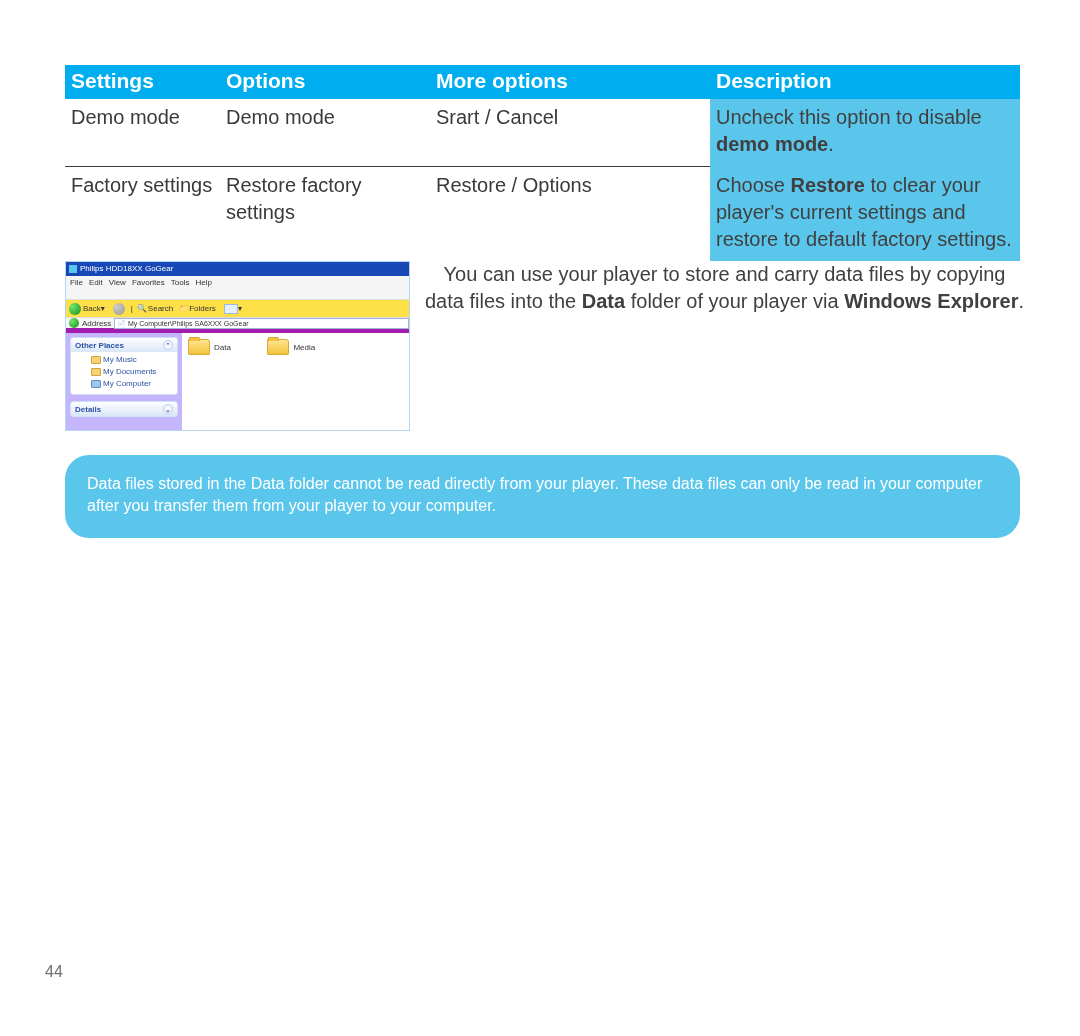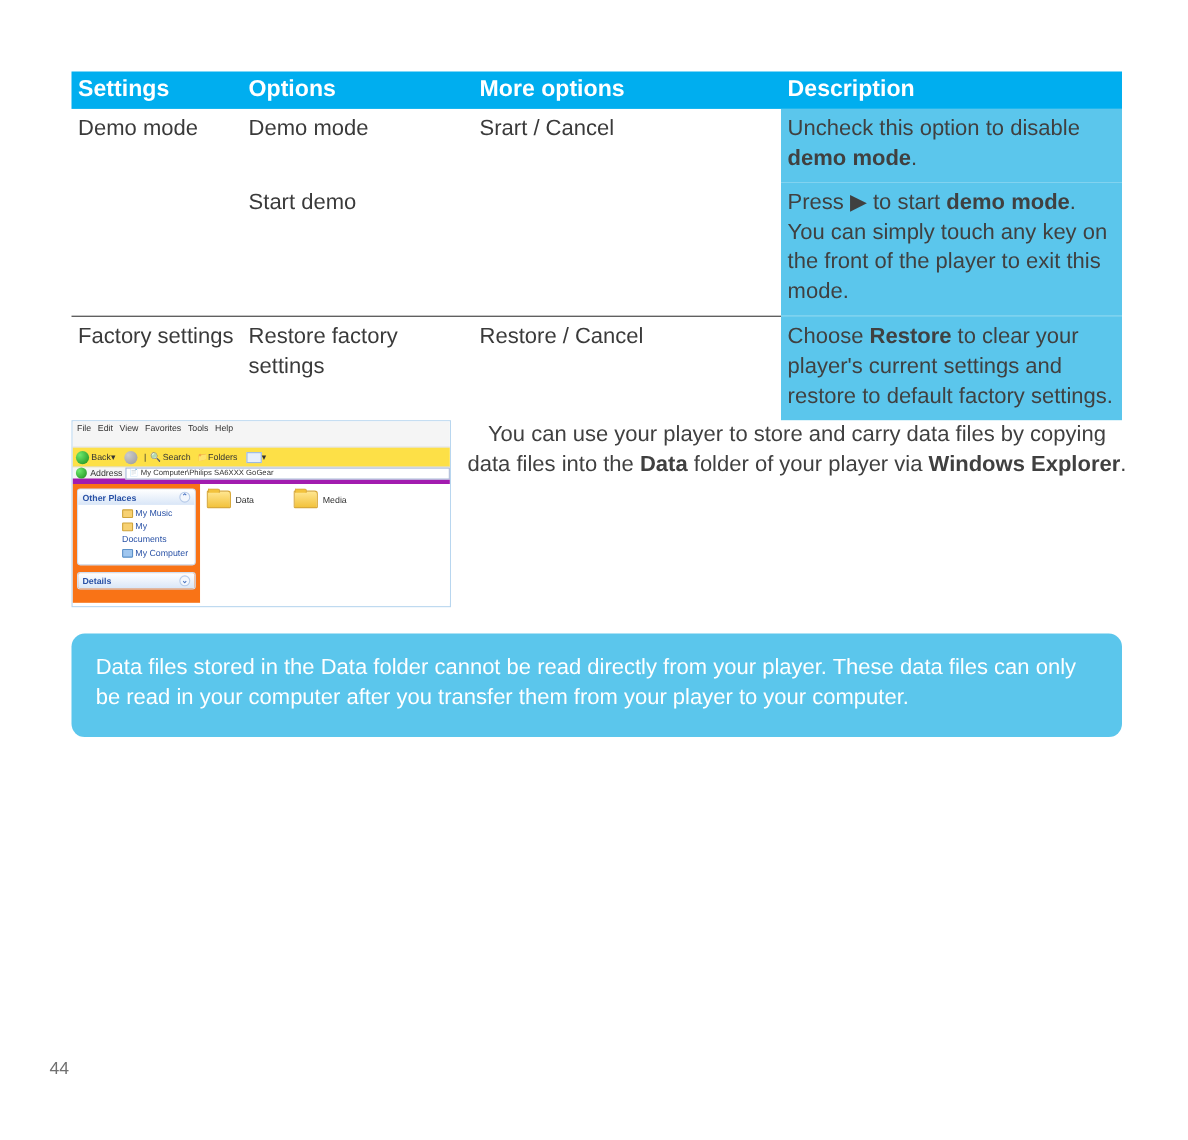--- a/index.html
+++ b/index.html
@@ -157,21 +157,21 @@
     font-size: 7px;
     overflow: hidden;
     white-space: nowrap;
   }
   .thumb .main {
     display: flex;
     height: 108px;
   }
   .thumb .side {
     width: 116px;
-    background: #f97316;
+    background: #c4b5fd;
     padding: 4px;
   }
   .thumb .side .panel {
     background: #fff;
     border: 1px solid #cddff5;
     border-radius: 3px;
     margin-bottom: 6px;
     overflow: hidden;
   }
   .thumb .side .panel .phead {
@@ -192,21 +192,20 @@
     font-size: 7px;
     text-align: center;
     line-height: 9px;
     color: #4a74c2;
   }
   .thumb .side .panel .pbody {
     font-size: 8px;
     color: #2a52a6;
     padding: 2px 4px 4px 20px;
     line-height: 12px;
-    margin-left: 20px;
   }
   .thumb .side .panel .pbody .ico {
     display: inline-block;
     width: 10px; height: 8px;
     margin-right: 2px;
     vertical-align: middle;
   }
   .ico-doc { background: #f7d172; border: 1px solid #cfa43b; border-radius: 1px; }
   .ico-music { background: #f7d172; border: 1px solid #cfa43b; border-radius: 1px; }
   .ico-comp {
@@ -244,24 +243,24 @@
   .paragraph-row .copy {
     flex: 1;
     font-size: 20px;
     line-height: 1.33;
     color: #404040;
     text-align: center;
   }
   .note {
     background: #5bc6ec;
     color: #ffffff;
-    border-radius: 12px;
+    border-radius: 24px;
     padding: 18px 22px 22px 22px;
     margin-top: 24px;
-    font-size: 20px;
+    font-size: 16px;
     line-height: 1.35;
     width: 955px;
   }
   .page-number {
     position: absolute;
     left: 45px;
     bottom: 55px;
     font-size: 16px;
     color: #707070;
     text-align: center;
@@ -288,48 +287,41 @@
     </thead>
     <tbody>
       <tr>
         <td>Demo mode</td>
         <td>Demo mode</td>
         <td>Srart / Cancel</td>
         <td class="desc">
           <span>Uncheck this option to disable </span><b>demo mode</b><span>.</span>
         </td>
       </tr>
-      <tr>
-        <td></td>
-        <td>Start demo</td>
-        <td></td>
-        <td class="desc">
-          <span>Press ▶ to start </span><b>demo mode</b><span>. You can simply touch any key on the front of the player to exit this mode.</span>
-        </td>
-      </tr>
       <tr class="sep">
         <td></td>
           <td></td>
           <td></td>
           <td class="desc"></td>
       </tr>
       <tr>
         <td>Factory settings</td>
         <td>Restore factory settings</td>
-        <td>Restore / Cancel</td>
+        <td>Restore / Options</td>
         <td class="desc">
           <span>Choose </span><b>Restore</b><span> to clear your player's current settings and restore to default factory settings.</span>
         </td>
       </tr>
     </tbody>
   </table>
 
 
   <div class="paragraph-row">
     <div class="thumb">
+      <div class="titlebar">Philips HDD18XX GoGear</div>
       <div class="menubar">
         <span>File</span><span>Edit</span><span>View</span><span>Favorites</span><span>Tools</span><span>Help</span>
       </div>
       <div class="toolbar">
         <span class="back-circle"></span><span>Back</span> ▾
         <span class="fwd-circle"></span>
         <span>|</span>
         <span class="mag">🔍</span><span>Search</span>
         <span style="margin-left:6px;">📁</span><span>Folders</span>
         <span class="views"></span> ▾

